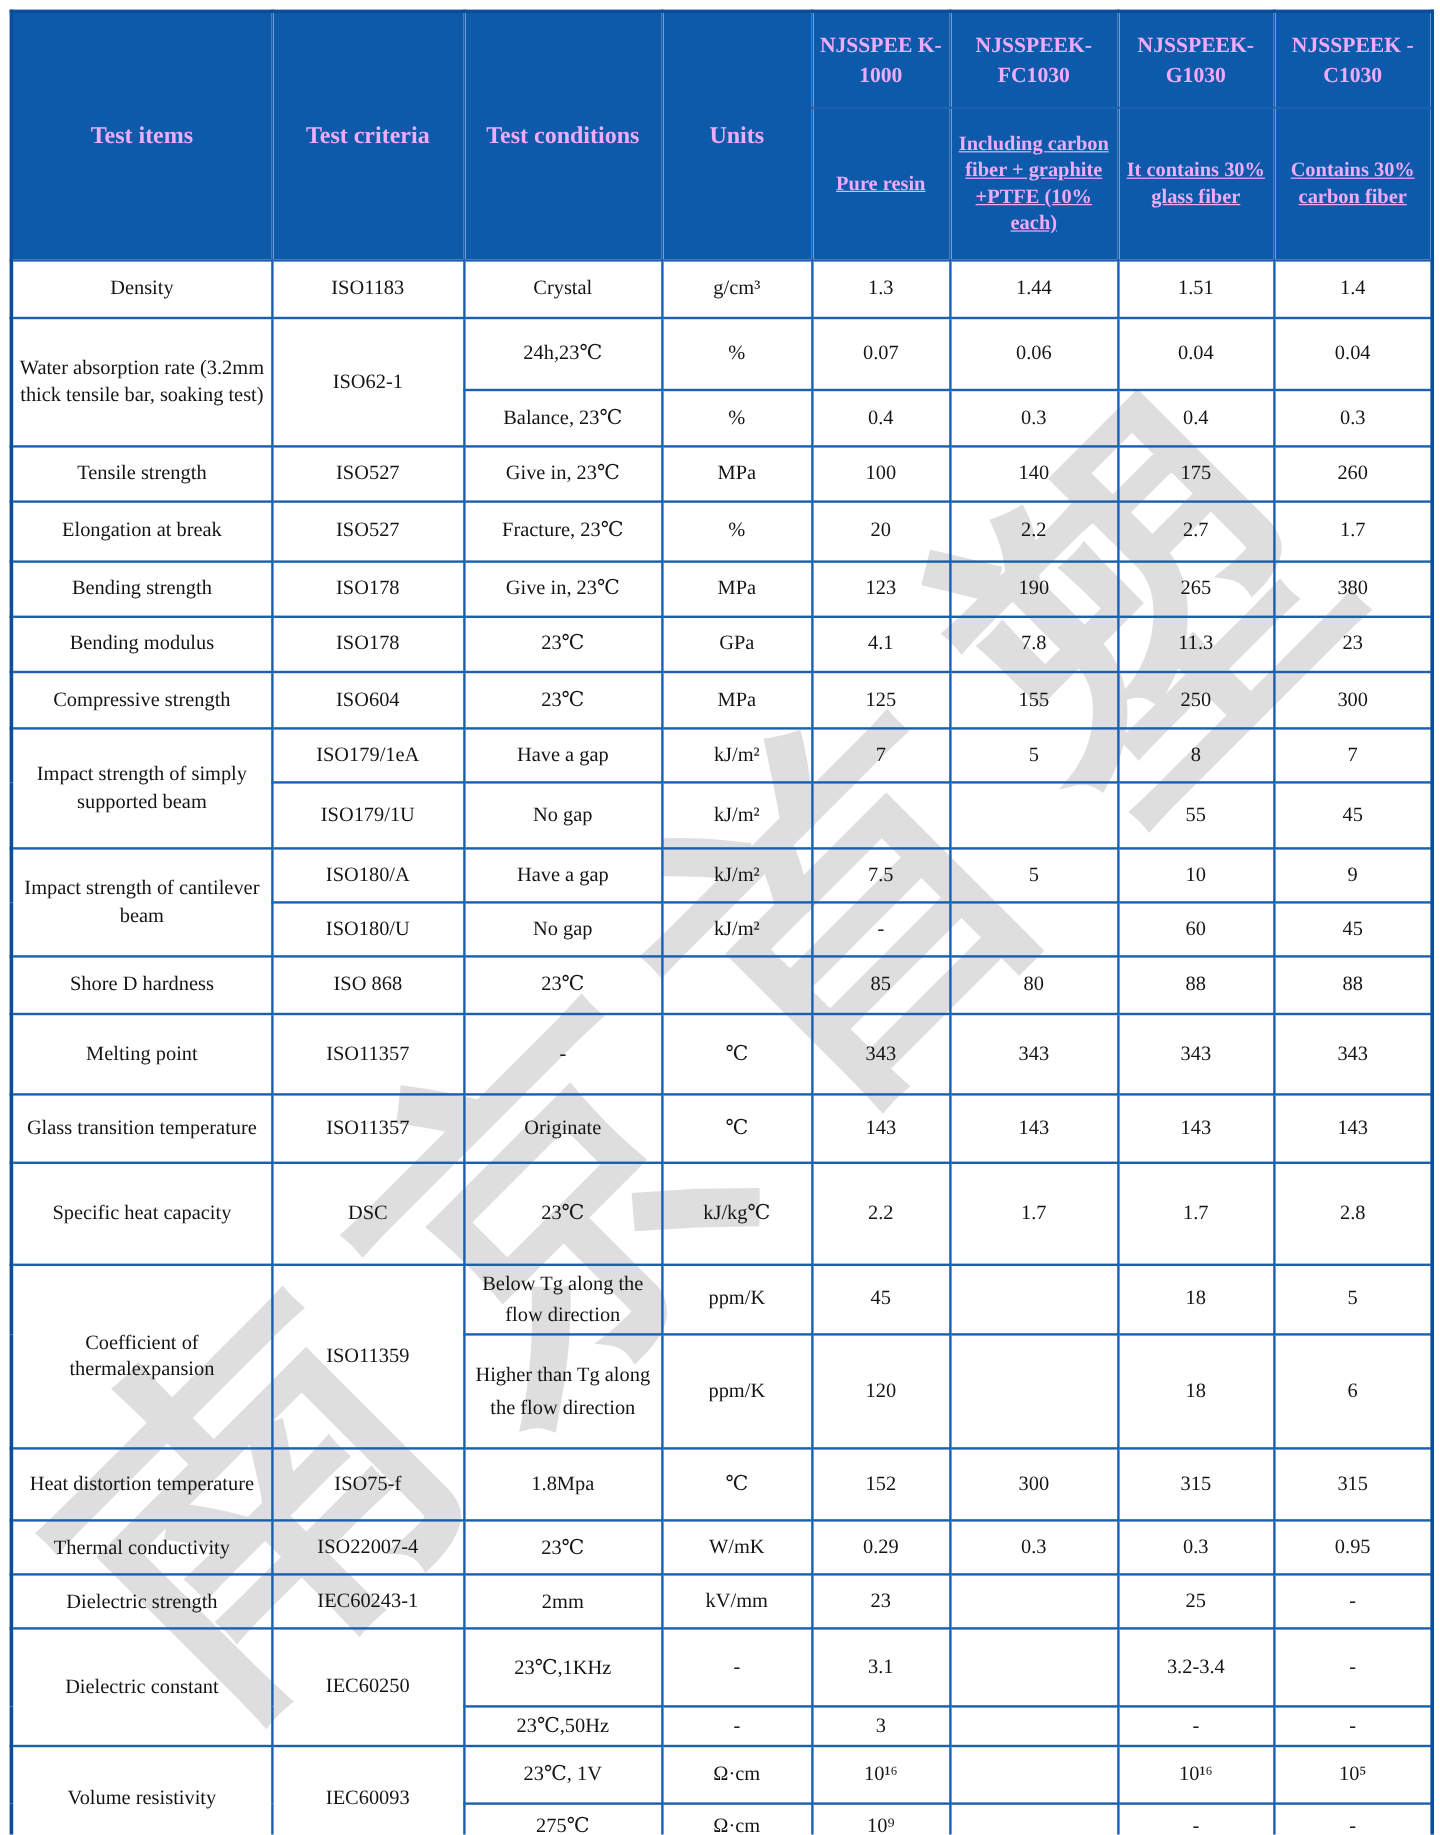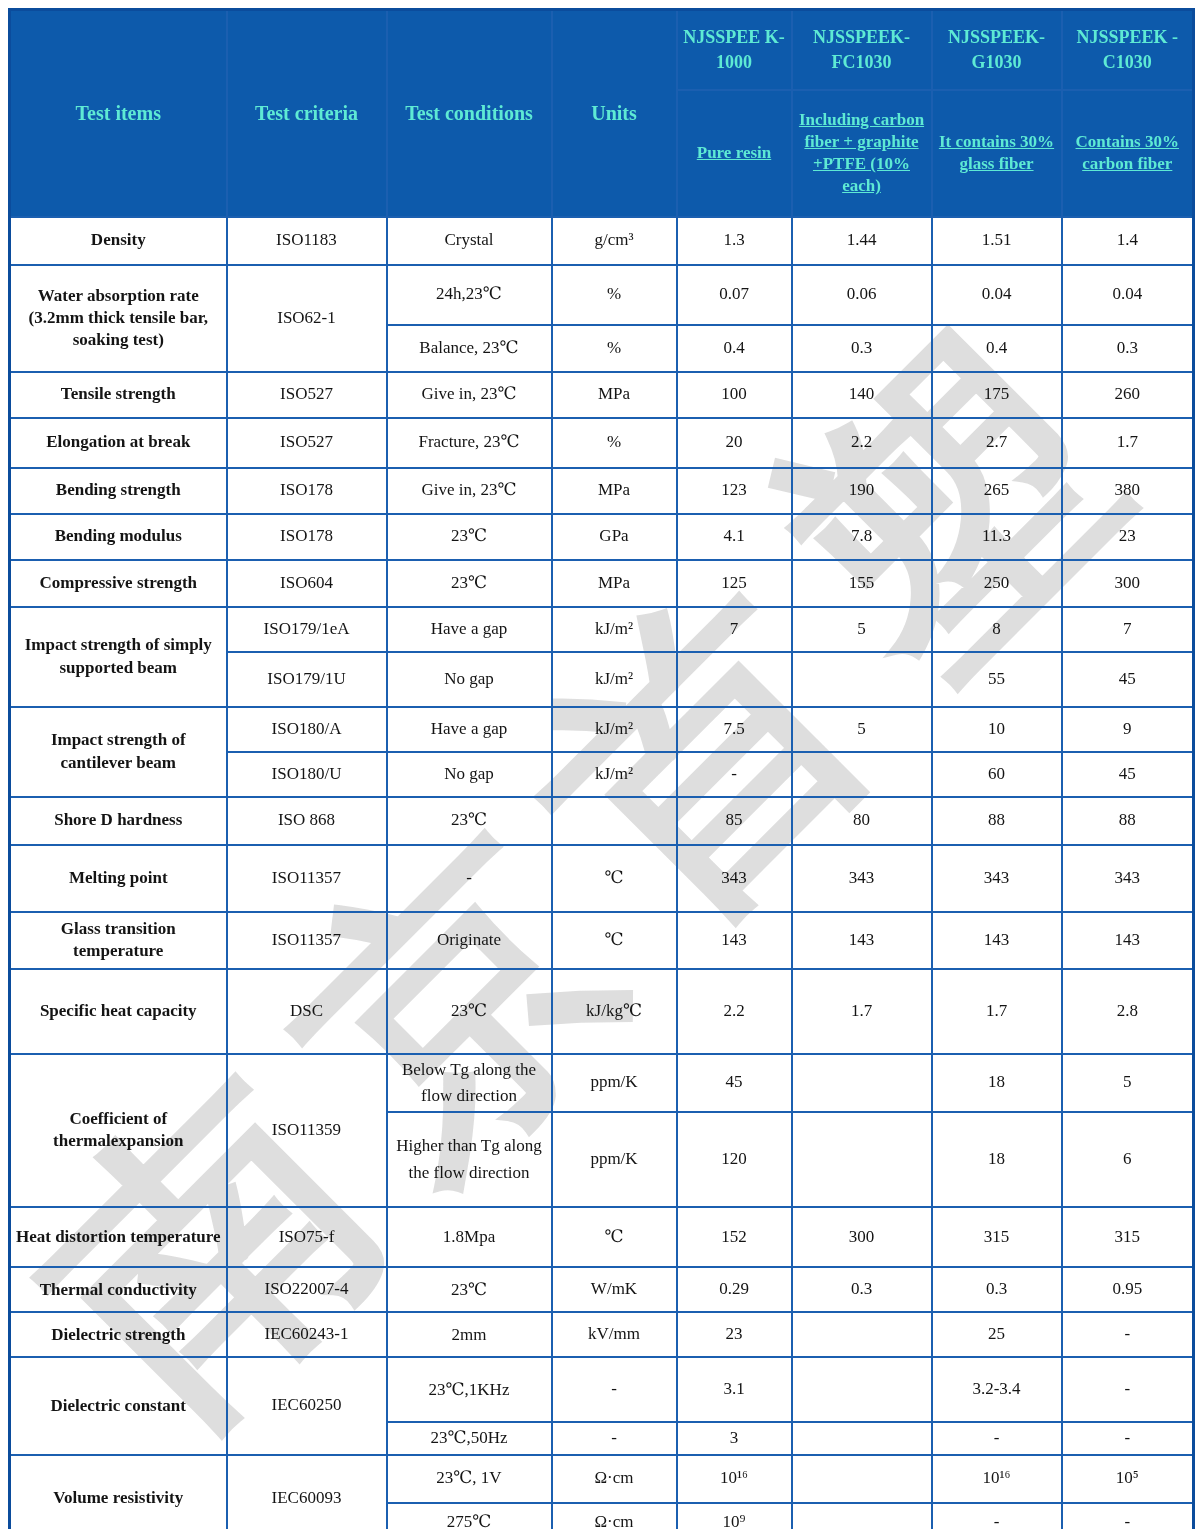--- a/index.html
+++ b/index.html
@@ -12,26 +12,26 @@
     font-size:300px;letter-spacing:48px;white-space:nowrap;
     color:#d6d6d6;opacity:.8;pointer-events:none;
   }
   table.spec{
     position:relative;z-index:1;
     border-collapse:collapse;table-layout:fixed;
     width:1184px;margin:8px 8px 7px 8px;
     border:3px solid #0b4c9c;border-bottom-width:6px;
   }
   th,td{border:2px solid #1b5fb0;text-align:center;vertical-align:middle;padding:2px 4px;overflow:hidden;}
-  thead th{background:#0d5aab;color:#5eead4;font-weight:bold;}
+  thead th{background:#0d5aab;color:#f0abfc;font-weight:bold;}
   thead th.lh{font-size:20px;}
   thead th.pn{font-size:18px;line-height:1.35;}
   thead th.pd{font-size:17px;line-height:1.3;text-decoration:underline;}
   tbody td{background:transparent;color:#141414;font-size:17px;line-height:1.35;}
-  tbody td.item{line-height:1.3;font-weight:bold;}
+  tbody td.item{line-height:1.3;}
   tbody td.cond{line-height:1.55;margin-left:28px;}
 </style>
 </head>
 <body>
 
 <div class="wrap">
   <div class="watermark">南京首塑</div>
 
   <table class="spec">
     <colgroup>

